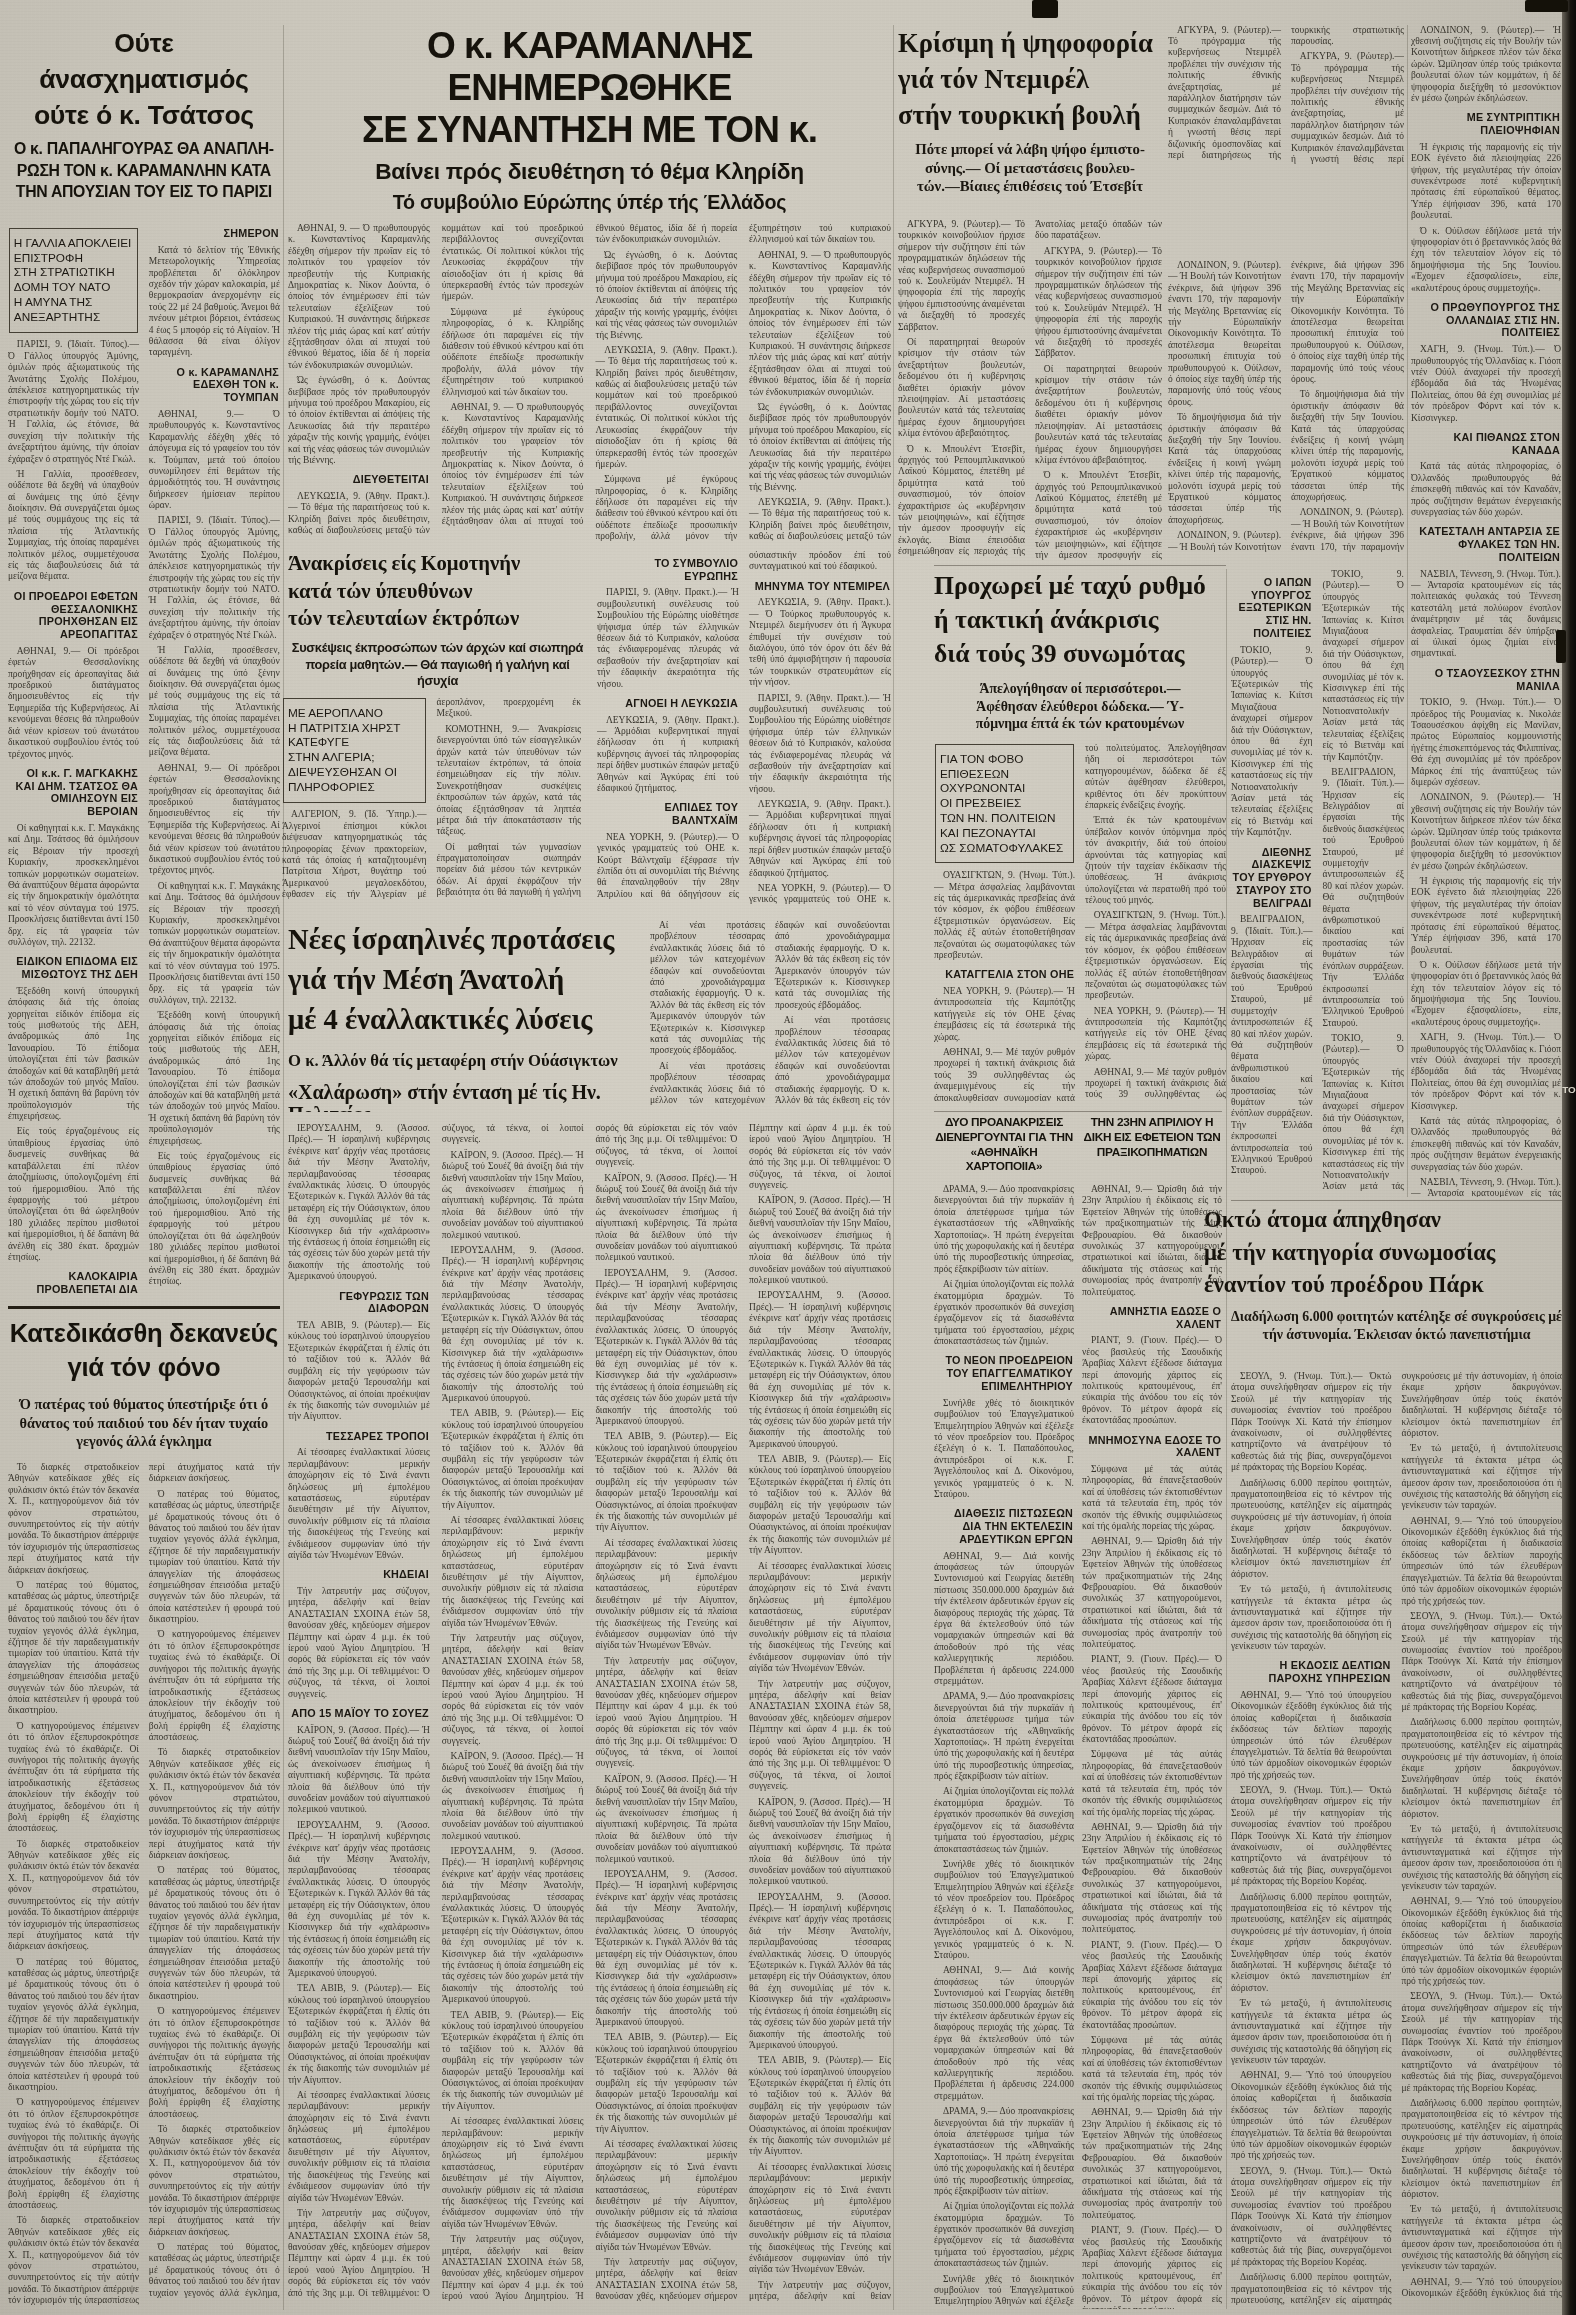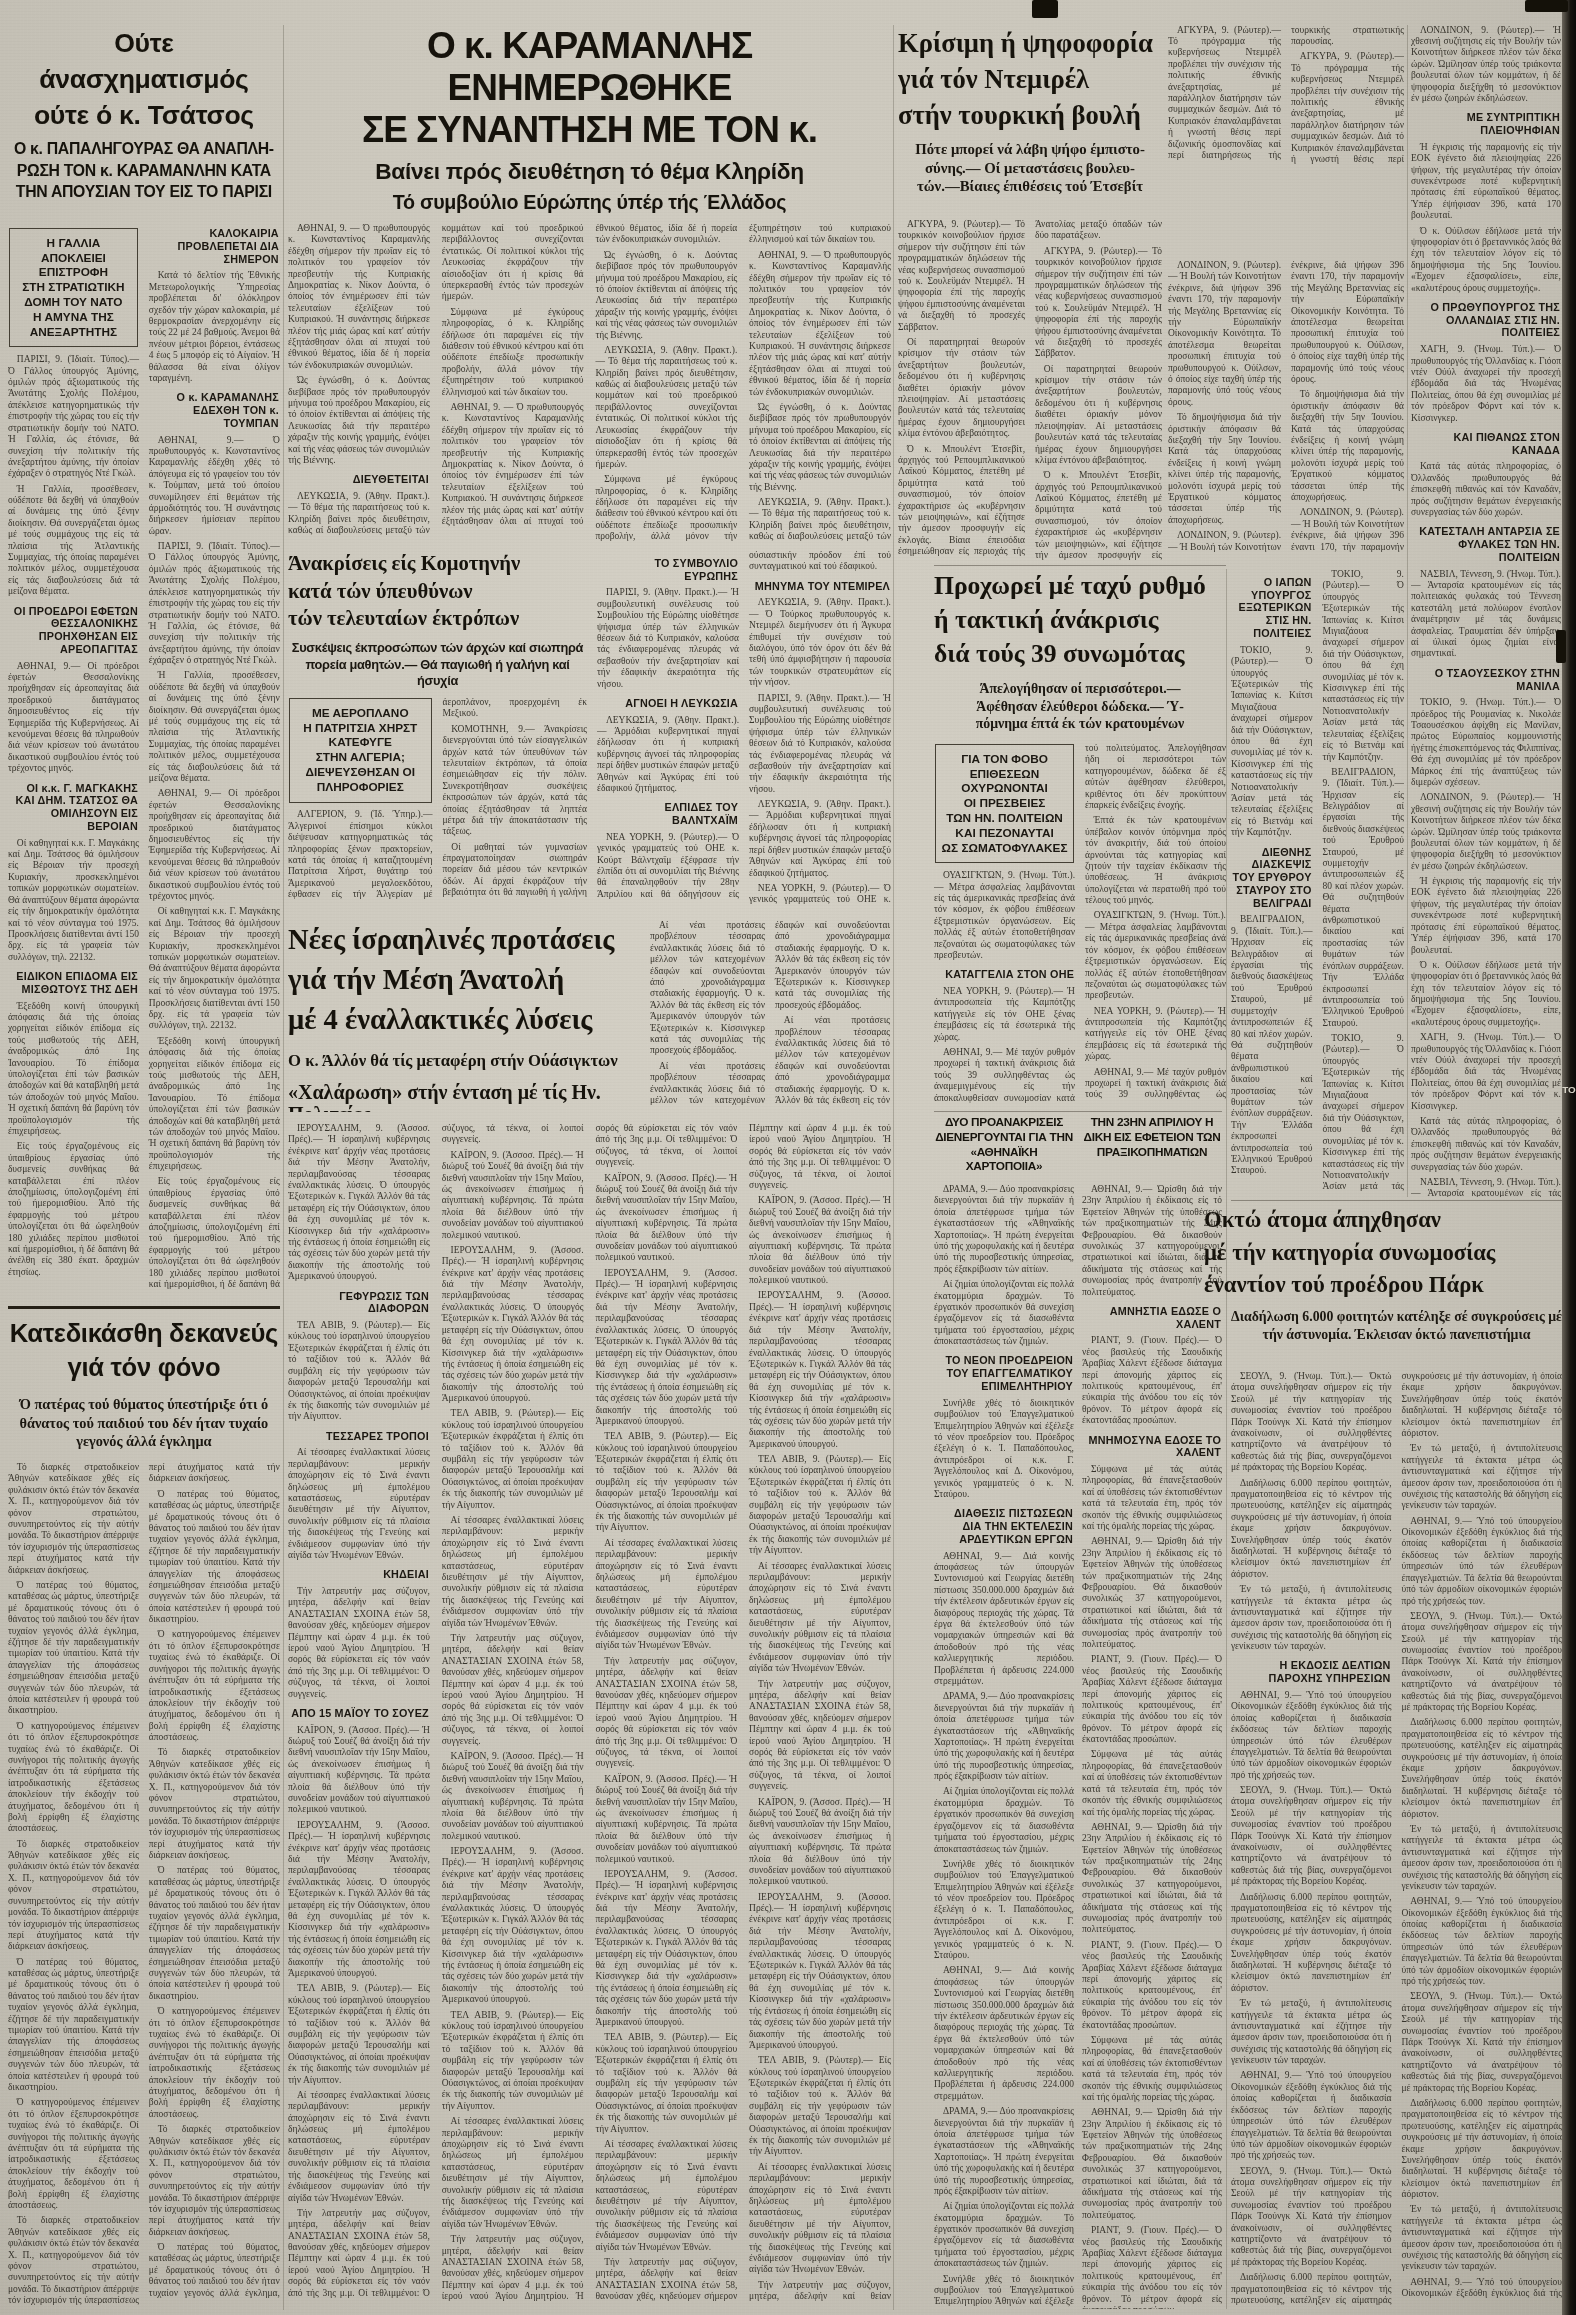--- a/index.html
+++ b/index.html
@@ -15,21 +15,21 @@
                      repeating-linear-gradient(90deg,rgba(255,255,255,.02) 0 1px,transparent 1px 3.9px);
   }
   .blk{position:absolute;overflow:hidden;}
   .hs{font-family:"Liberation Sans",sans-serif;font-weight:700;color:#16130c;text-align:center;white-space:pre-line;letter-spacing:-0.3px;}
   .hf{font-family:"Liberation Serif",serif;font-weight:700;color:#16130c;white-space:pre-line;}
   .dk{font-weight:700;color:#1b1710;text-align:center;}
   .c2{column-count:2;column-gap:9.9px;column-fill:auto;}
   .c4{column-count:4;column-gap:11.8px;column-fill:auto;}
   .seg-p{font-family:"Liberation Serif",serif;font-size:9.5px;line-height:11.4px;text-align:justify;color:#38352d;margin:0 0 3.9px;text-indent:8.9px;}
   .seg-h{font-family:"Liberation Sans",sans-serif;font-weight:700;font-size:10.8px;line-height:12.8px;color:#1c1812;text-align:right;margin:6.9px 1px 4.9px;letter-spacing:0.2px;}
-  .seg-b{border:1.5px solid #443f34;padding:6.9px 3.9px;margin:1px 1px 6.9px;font-family:"Liberation Sans",sans-serif;font-weight:700;font-size:11.8px;line-height:14.8px;color:#1c1812;text-align:center;white-space:pre-line;break-inside:avoid;}
+  .seg-b{border:1.5px solid #443f34;padding:6.9px 3.9px;margin:1px 1px 6.9px;font-family:"Liberation Sans",sans-serif;font-weight:400;font-size:11.8px;line-height:14.8px;color:#1c1812;white-space:pre-line;break-inside:avoid;}
   .vrule{position:absolute;width:1px;background:rgba(70,64,52,.28);}
   .hrule{position:absolute;background:#241f15;}
   .hrule-soft{position:absolute;background:rgba(60,54,44,.45);}
   .edge{position:absolute;top:0;right:0;width:13.8px;height:2316px;background:linear-gradient(to right,#6a655b,#17140f 60%,#0a0908);}
   .edge-frag{position:absolute;right:1px;top:1084px;width:12.8px;color:#d8d4c8;font:700 9.9px/11.8px "Liberation Sans",sans-serif;text-align:center;}
   .smudge{position:absolute;background:#141109;border-radius:2px;}
 </style>
 </head>
 <body>
 
@@ -111,21 +111,21 @@
       <div class="seg-p">Σύμφωνα μέ έγκύρους πληροφορίας, ό κ. Κληρίδης έδήλωσε ότι παραμένει είς τήν διάθεσιν τού έθνικού κέντρου καί ότι ούδέποτε έπεδίωξε προσωπικήν προβολήν, άλλά μόνον τήν έξυπηρέτησιν τού κυπριακού έλληνισμού καί τών δικαίων του.</div>
       <div class="seg-p">ΑΘΗΝΑΙ, 9. — Ό πρωθυπουργός κ. Κωνσταντίνος Καραμανλής έδέχθη σήμερον τήν πρωΐαν είς τό πολιτικόν του γραφείον τόν πρεσβευτήν τής Κυπριακής Δημοκρατίας κ. Νίκον Δούντα, ό όποίος τόν ένημέρωσεν έπί τών τελευταίων έξελίξεων τού Κυπριακού. Ή συνάντησις διήρκεσε πλέον τής μιάς ώρας καί κατ' αύτήν έξητάσθησαν όλαι αί πτυχαί τού έθνικού θέματος, ίδία δέ ή πορεία τών ένδοκυπριακών συνομιλιών.</div>
       <div class="seg-p">Ώς έγνώσθη, ό κ. Δούντας διεβίβασε πρός τόν πρωθυπουργόν μήνυμα τού προέδρου Μακαρίου, είς τό όποίον έκτίθενται αί άπόψεις τής Λευκωσίας διά τήν περαιτέρω χάραξιν τής κοινής γραμμής, ένόψει καί τής νέας φάσεως τών συνομιλιών τής Βιέννης.</div>
       <div class="seg-p">ΛΕΥΚΩΣΙΑ, 9. (Άθην. Πρακτ.).— Τό θέμα τής παραιτήσεως τού κ. Κληρίδη βαίνει πρός διευθέτησιν, καθώς αί διαβουλεύσεις μεταξύ τών κομμάτων καί τού προεδρικού περιβάλλοντος συνεχίζονται έντατικώς. Οί πολιτικοί κύκλοι τής Λευκωσίας έκφράζουν τήν αίσιοδοξίαν ότι ή κρίσις θά ύπερκερασθή έντός τών προσεχών ήμερών.</div>
     </div>
 
   <div class="blk hf" style="left:288px;top:550px;width:299px;height:87px;font-size:20.7px;line-height:27.6px;">Άνακρίσεις είς Κομοτηνήν
 κατά τών ύπευθύνων
 τών τελευταίων έκτρόπων</div>
   <div class="blk hs dk" style="left:288px;top:640px;width:299px;height:53px;font-size:12.8px;line-height:16.7px;white-space:normal;font-weight:700;font-family:'Liberation Sans',sans-serif;">Συσκέψεις έκπροσώπων τών άρχών καί σιωπηρά πορεία μαθητών.— Θά παγιωθή ή γαλήνη καί ήσυχία</div>
-  <div class="blk c2" style="left:288px;top:697px;width:299px;height:219px;">
+  <div class="blk c2" style="left:282px;top:697px;width:299px;height:219px;">
       <div class="seg-b">ΜΕ ΑΕΡΟΠΛΑΝΟ
 Η ΠΑΤΡΙΤΣΙΑ ΧΗΡΣΤ
 ΚΑΤΕΦΥΓΕ
 ΣΤΗΝ ΑΛΓΕΡΙΑ;
 ΔΙΕΨΕΥΣΘΗΣΑΝ ΟΙ
 ΠΛΗΡΟΦΟΡΙΕΣ</div>
       <div class="seg-p">ΑΛΓΕΡΙΟΝ, 9. (Ίδ. Ύπηρ.).— Άλγερινοί έπίσημοι κύκλοι διέψευσαν κατηγορηματικώς τάς πληροφορίας ξένων πρακτορείων, κατά τάς όποίας ή καταζητουμένη Πατρίτσια Χήρστ, θυγάτηρ τού Άμερικανού μεγαλοεκδότου, έφθασεν είς τήν Άλγερίαν μέ άεροπλάνον, προερχομένη έκ Μεξικού.</div>
       <div class="seg-p">ΚΟΜΟΤΗΝΗ, 9.— Άνακρίσεις διενεργούνται ύπό τών είσαγγελικών άρχών κατά τών ύπευθύνων τών τελευταίων έκτρόπων, τά όποία έσημειώθησαν είς τήν πόλιν. Συνεκροτήθησαν συσκέψεις έκπροσώπων τών άρχών, κατά τάς όποίας έξητάσθησαν τά ληπτέα μέτρα διά τήν άποκατάστασιν τής τάξεως.</div>
       <div class="seg-p">Οί μαθηταί τών γυμνασίων έπραγματοποίησαν σιωπηράν πορείαν διά μέσου τών κεντρικών όδών. Αί άρχαί έκφράζουν τήν βεβαιότητα ότι θά παγιωθή ή γαλήνη καί ή ήσυχία καί ότι δέν θά έπαναληφθούν παρόμοια φαινόμενα.</div>
       <div class="seg-p">ΑΛΓΕΡΙΟΝ, 9. (Ίδ. Ύπηρ.).— Άλγερινοί έπίσημοι κύκλοι διέψευσαν κατηγορηματικώς τάς πληροφορίας ξένων πρακτορείων, κατά τάς όποίας ή καταζητουμένη Πατρίτσια Χήρστ, θυγάτηρ τού Άμερικανού μεγαλοεκδότου, έφθασεν είς τήν Άλγερίαν μέ άεροπλάνον, προερχομένη έκ Μεξικού.</div>

